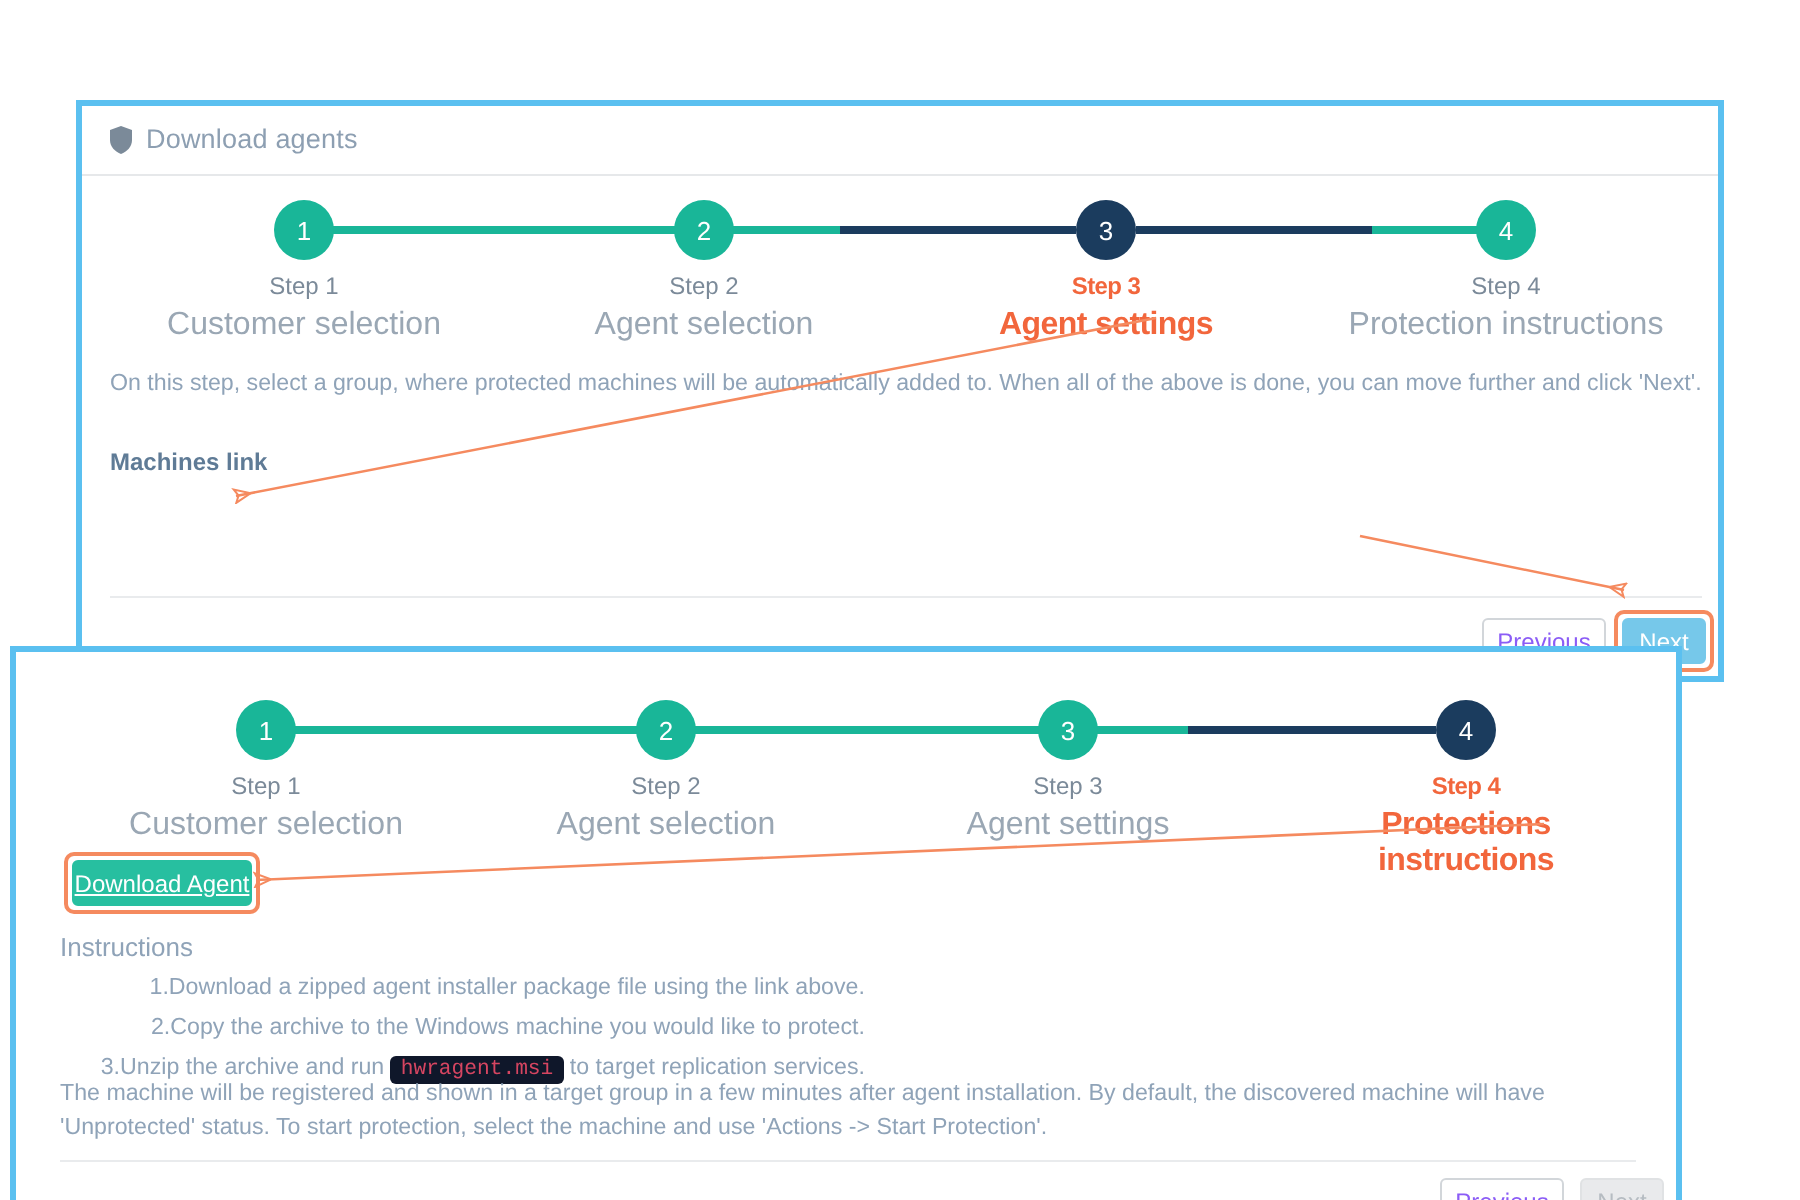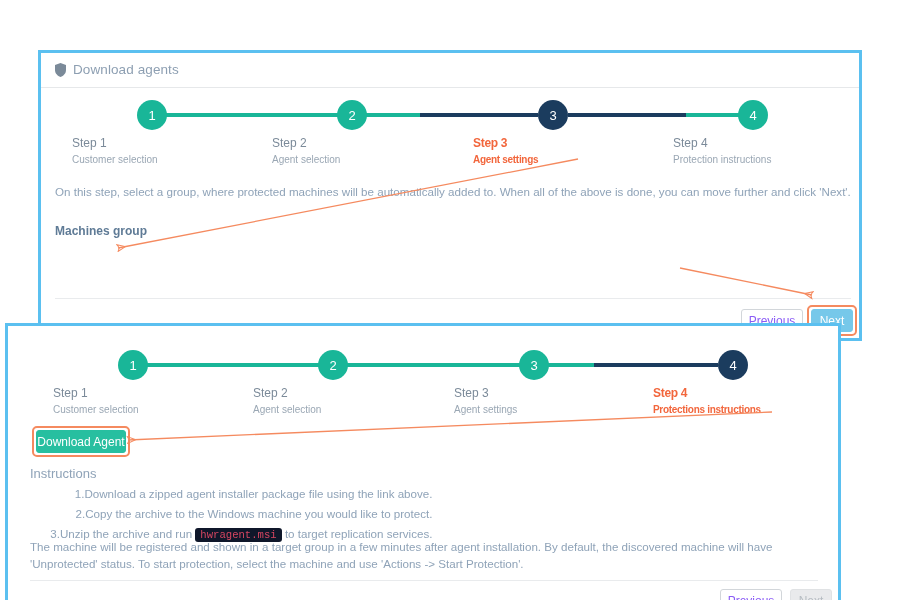--- a/index.html
+++ b/index.html
@@ -43,25 +43,25 @@
   .circle {
     position: absolute; top: 0;
     width: 30px; height: 30px; border-radius: 50%;
     color: #ffffff; font-size: 13px;
     display: flex; align-items: center; justify-content: center;
     font-family: "Liberation Sans", sans-serif;
   }
   .c-teal { background: #19b698; }
   .c-navy { background: #1b3c5e; }
   .step-label {
-    position: absolute; text-align: left; width: 160px;
+    position: absolute; text-align: center; width: 160px;
     font-size: 11.5px; color: #7b8a99;
   }
   .step-label .t1 { display:block; font-size:12px; color:#7b8a99; margin-bottom:4px; }
-  .step-label .t2 { display:block; font-size:10px; color:#9aa7b4; }
+  .step-label .t2 { display:block; font-size:16px; color:#9aa7b4; }
   .step-label.hl .t1, .step-label.hl .t2 {
     color: #f2663c; font-weight: bold; letter-spacing: -0.3px;
   }
 
   
   .body-text {
     position: absolute;
     font-size: 11.6px; color: #8fa3b8; line-height: 1.5;
   }
   .field-label {
@@ -181,21 +181,21 @@
           <span class="t2">Agent settings</span>
         </div>
         <div class="step-label" style="left:632px;top:36px;">
           <span class="t1">Step 4</span>
           <span class="t2">Protection instructions</span>
         </div>
       </div>
 
       <div class="body-text" style="left:14px;top:130px;width:796px;">On this step, select a group, where protected machines will be automatically added to. When all of the above is done, you can move further and click 'Next'.</div>
 
-      <div class="field-label" style="left:14px;top:171px;">Machines group</div>
+      <div class="field-label" style="left:14px;top:171px;">Machines link</div>
 
 
       <div class="hr" style="left:14px;top:245px;width:796px;"></div>
 
       <div class="btn btn-default" style="left:700px;top:256px;width:62px;height:23px;">Previous</div>
       <div class="btn btn-primary" style="left:770px;top:256px;width:42px;height:23px;">Next</div>
       <div class="hl-box" style="left:766px;top:252px;width:50px;height:31px;"></div>
 
     </div>
   </div>
@@ -233,21 +233,21 @@
         <div class="step-label" style="left:446px;top:36px;">
           <span class="t1">Step 3</span>
           <span class="t2">Agent settings</span>
         </div>
         <div class="step-label hl" style="left:645px;top:36px;">
           <span class="t1">Step 4</span>
           <span class="t2">Protections instructions</span>
         </div>
       </div>
 
-      <div class="btn btn-teal" style="left:28px;top:104px;width:90px;height:23px;">Download Agent</div>
+      <div class="btn btn-teal" style="left:28px;top:104px;width:90px;height:23px;text-decoration:underline;">Download Agent</div>
       <div class="hl-box" style="left:24px;top:100px;width:98px;height:31px;"></div>
 
       <div class="instr-head" style="left:22px;top:140px;">Instructions</div>
 
       <ul class="instr-list" style="left:36px;top:158px;text-align:right;">
         <li>
           <span class="num">1.</span><span>Download a zipped agent installer package file using the link above.</span>
         </li>
         <li>
           <span class="num">2.</span><span>Copy the archive to the Windows machine you would like to protect.</span>

